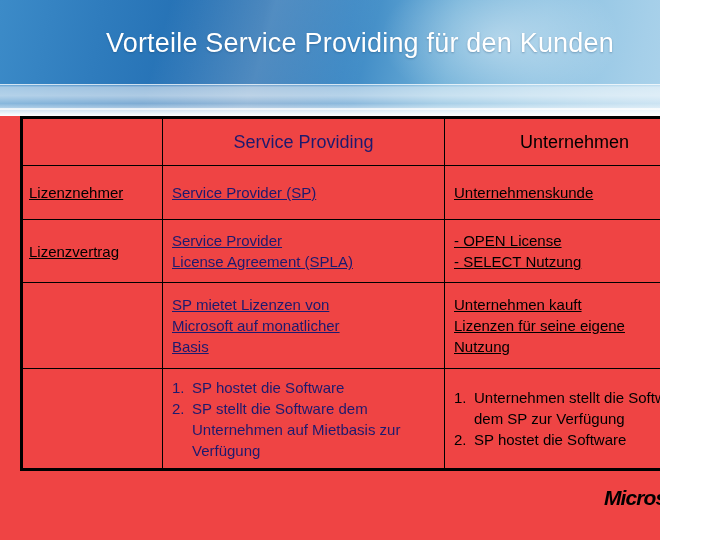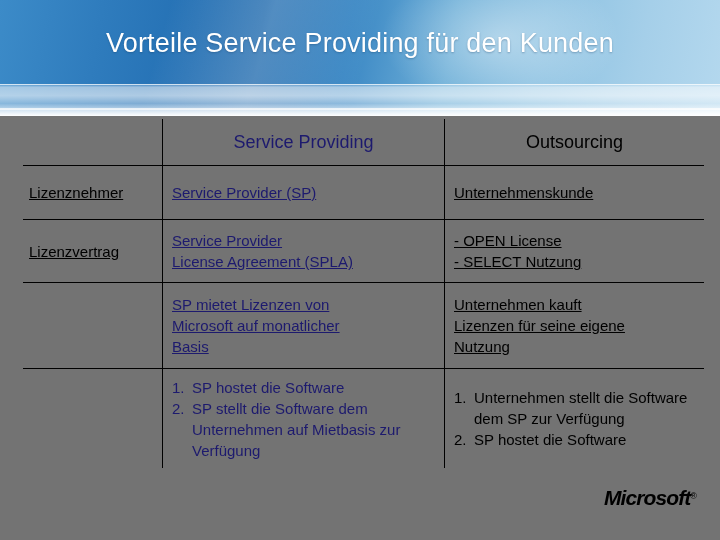--- a/index.html
+++ b/index.html
@@ -8,23 +8,23 @@
   }
   body {
     width: 720px;
     height: 540px;
     background: #ffffff;
     font-family: "Liberation Sans", sans-serif;
     overflow: hidden;
   }
   .slide {
     position: relative;
-    width: 720px;
+    width: 660px;
     height: 540px;
-    background: #737373;
+    background: #ef4444;
     overflow: hidden;
   }
 
   
   .header {
     position: absolute;
     left: 0; top: 0;
     width: 720px;
     height: 116px;
     overflow: hidden;
@@ -103,21 +103,21 @@
   .table-wrap {
     position: absolute;
     left: 20px;
     top: 116px;
     width: 682px;
   }
   table.cmp {
     border-collapse: collapse;
     table-layout: fixed;
     width: 682px;
-    border: 3px solid #737373;
+    border: 3px solid #000000;
   }
   table.cmp td {
     border: 1.5px solid #000000;
     vertical-align: middle;
     padding: 0;
   }
   .col-label { width: 139px; text-decoration: underline; }
   .col-sp    { width: 281px; }
   .col-out   { width: 259px; }
 
@@ -224,21 +224,21 @@
       <tbody>
 
         <tr class="r-head">
           <td class="col-label">
             <div class="cell-head black"></div>
           </td>
           <td class="col-sp">
             <div class="cell-head navy">Service Providing</div>
           </td>
           <td class="col-out">
-            <div class="cell-head black">Outsourcing</div>
+            <div class="cell-head black">Unternehmen</div>
           </td>
         </tr>
 
         <tr class="r-one">
           <td class="col-label">
             <div class="label-cell">Lizenznehmer</div>
           </td>
           <td class="col-sp">
             <div class="cell-inner navy lines">
               <div>Service Provider (SP)</div>

